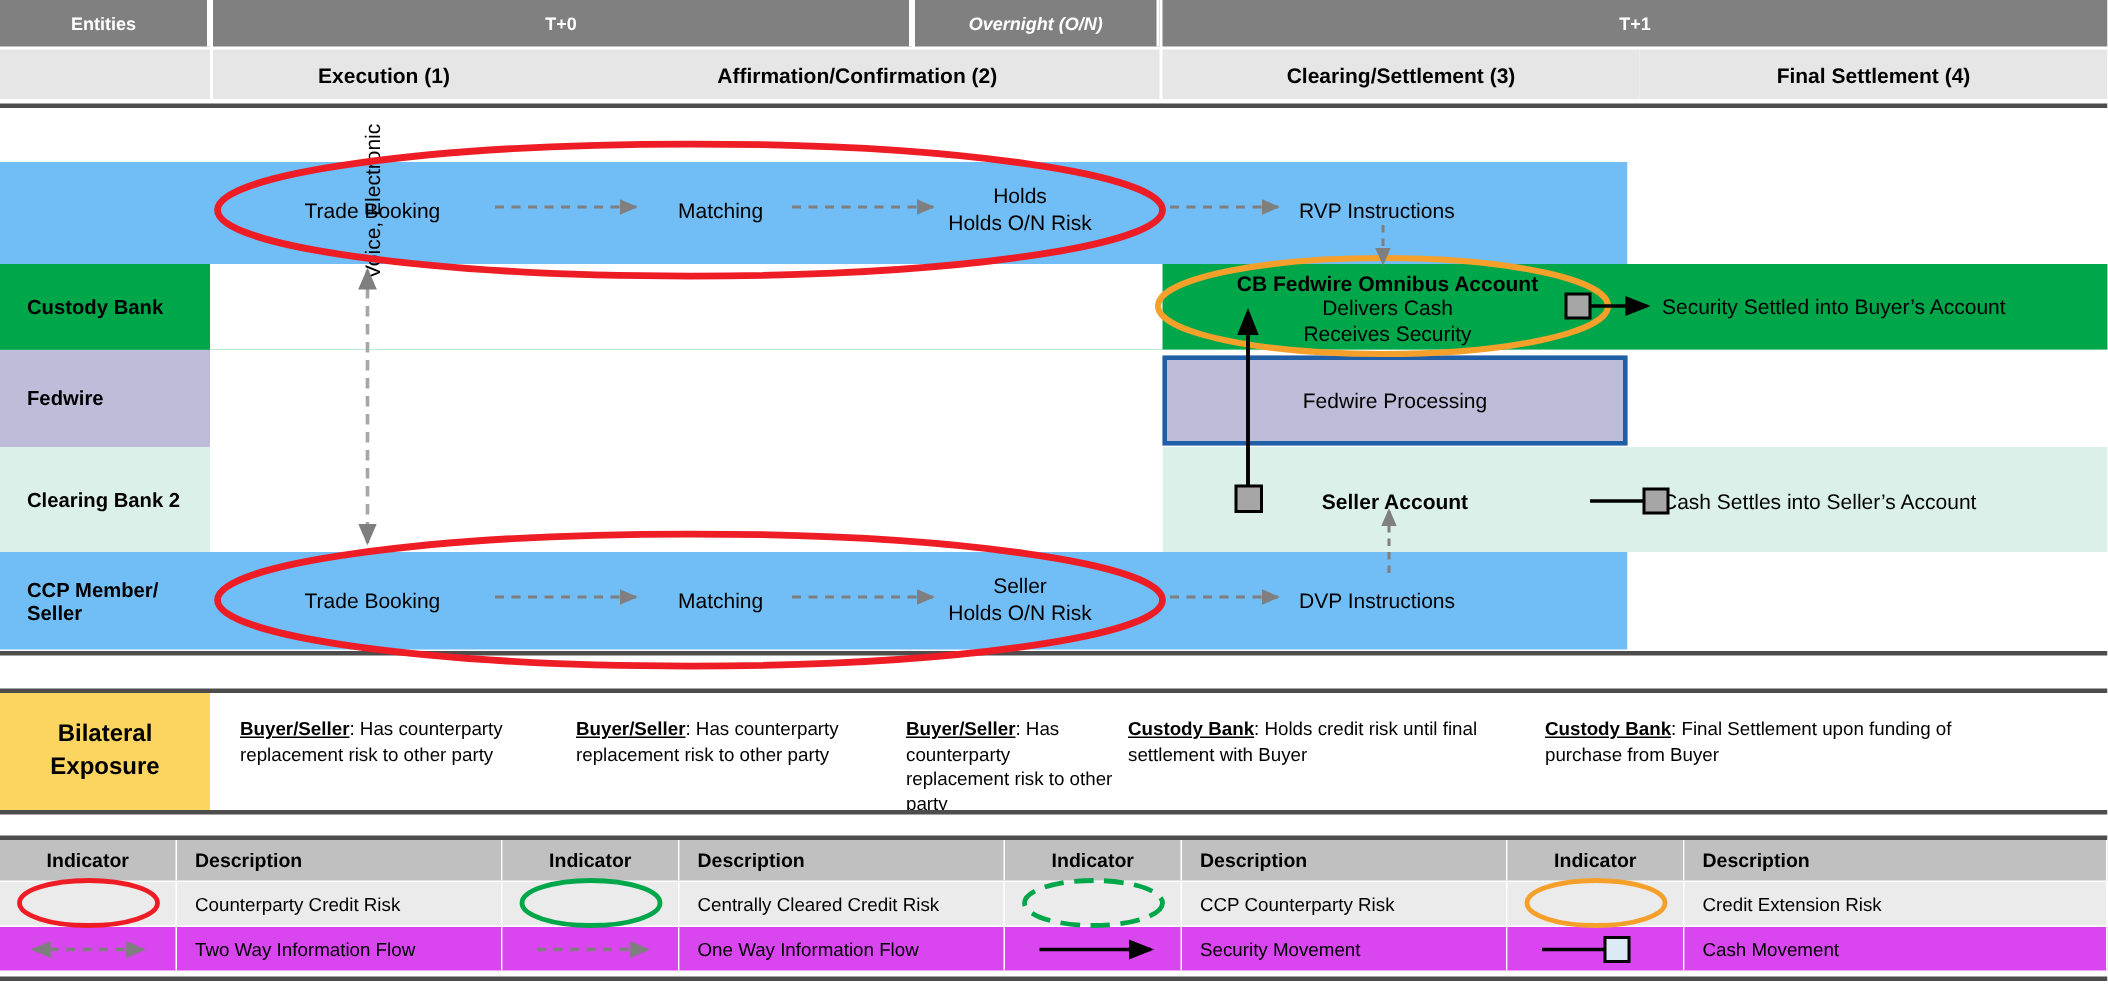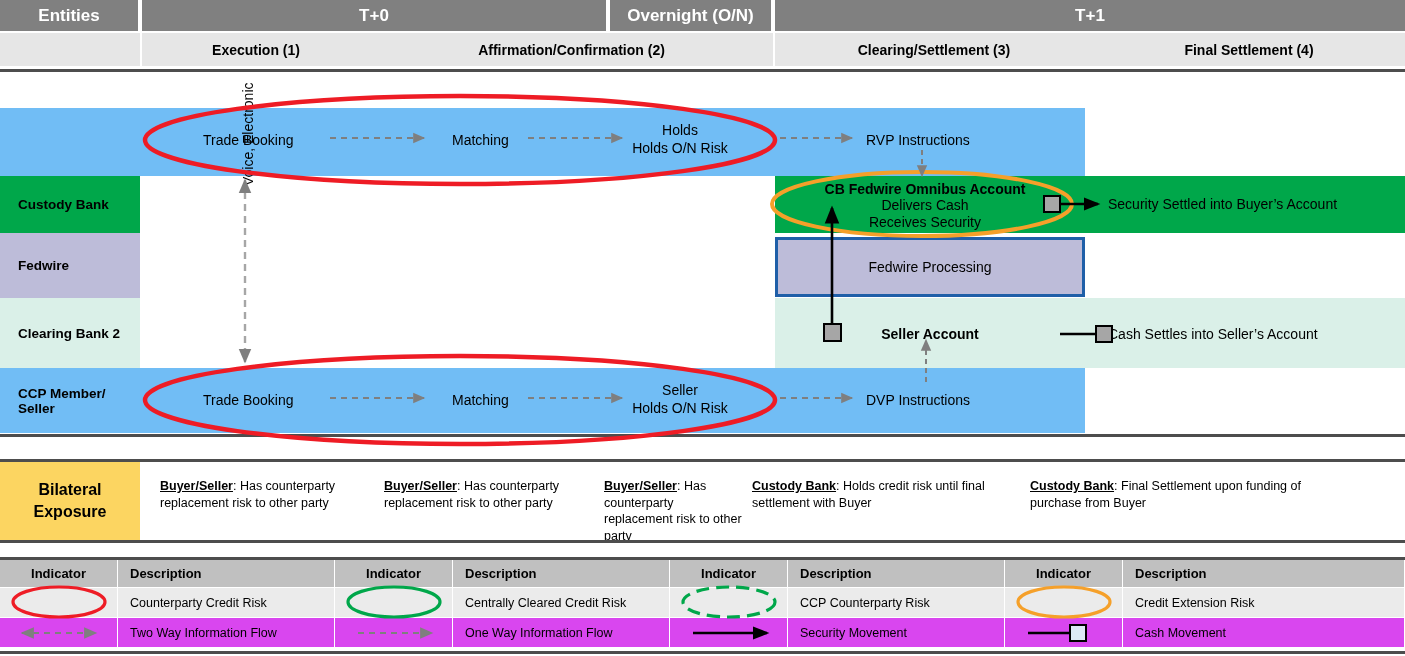--- a/index.html
+++ b/index.html
@@ -6,21 +6,21 @@
   html, body {
     width: 1405px; height: 656px;
     background: #ffffff;
     font-family: "Liberation Sans", sans-serif;
     overflow: hidden;
   }
   #root { position: relative; width: 1405px; height: 656px; }
   .hdr-cell {
     position:absolute; top:0; height:31px;
     background:#808080; color:#ffffff;
-    font-weight:bold; font-size:17px;
+    font-weight:bold; font-size:12px;
     display:flex; align-items:center; justify-content:center;
     border-right:2px solid #ffffff;
   }
   .hdr-sub { position:absolute; top:33px; height:33px; background:#e6e6e6;
     display:flex; align-items:center; justify-content:center;
     font-weight:bold; font-size:14px; color:#000; }
   .rule-thick { position:absolute; background:#4d4d4d; }
   .lane-label {
     position:absolute; left:0; width:140px;
     display:flex; align-items:center; padding-left:18px;
@@ -64,21 +64,21 @@
 <body>
 
 <div id="root">
 
   <div class="hdr-cell" style="left:0px;width:140px;">
     <span>Entities</span>
   </div>
   <div class="hdr-cell" style="left:142px;width:466px;">
     <span>T+0</span>
   </div>
-  <div class="hdr-cell" style="left:610px;width:163px;">
+  <div class="hdr-cell" style="left:610px;width:163px;font-style:italic;">
     <span>Overnight (O/N)</span>
   </div>
   <div class="hdr-cell" style="left:775px;width:630px;border-right:none;">
     <span>T+1</span>
   </div>
 
   <div class="hdr-sub" style="left:0px;width:140px;"></div>
   <div class="hdr-sub" style="left:142px;width:228px;">
     <span>Execution (1)</span>
   </div>

